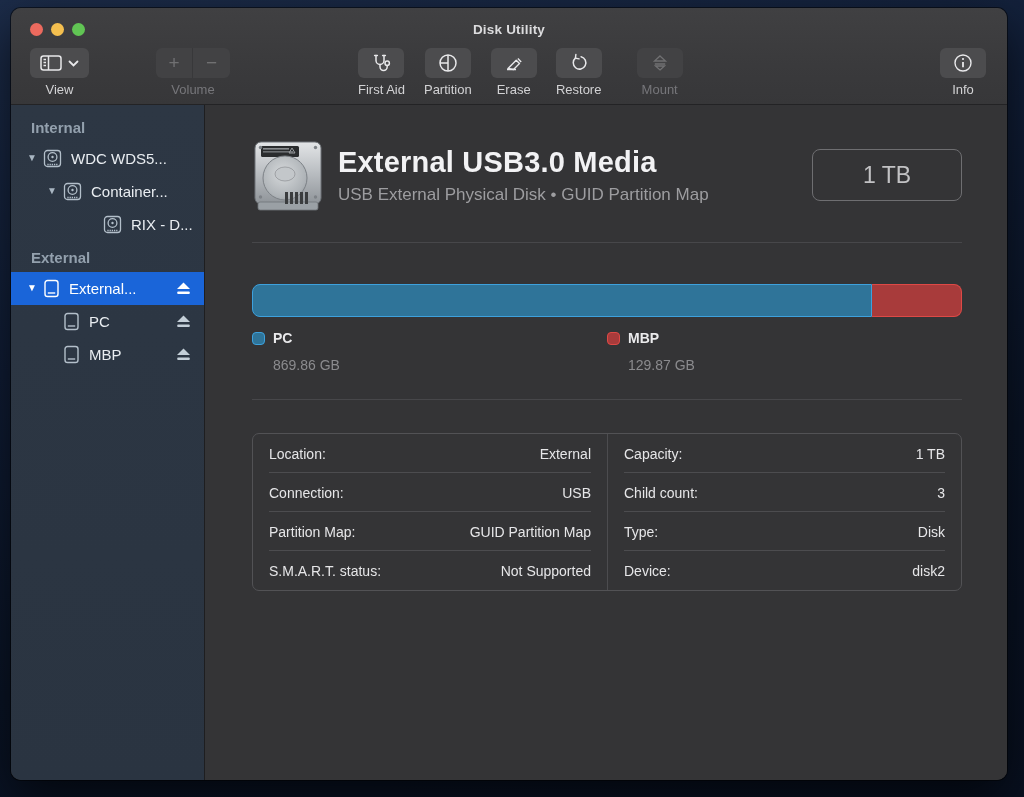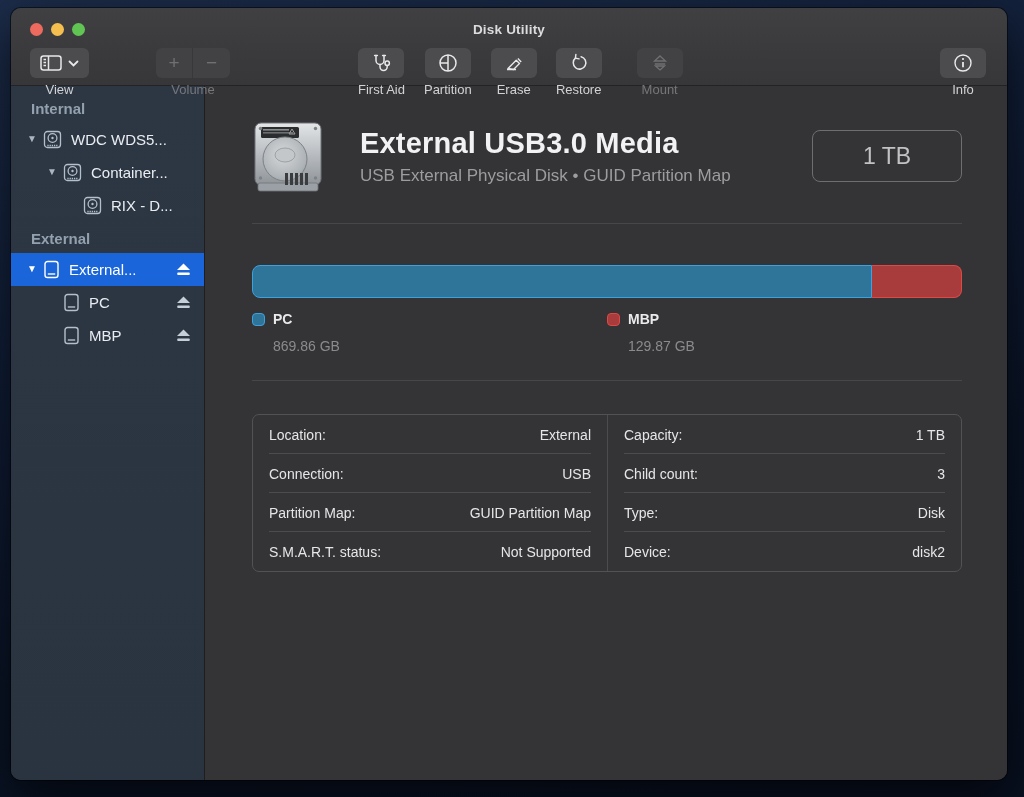--- a/index.html
+++ b/index.html
@@ -12,21 +12,21 @@
   }
   .window {
     position:absolute; left:11px; top:8px; width:996px; height:772px;
     border-radius:10px; overflow:hidden;
     background:#343436;
     box-shadow:0 18px 50px rgba(0,0,0,.65), 0 0 0 1px rgba(0,0,0,.5);
     display:flex; flex-direction:column;
   }
   
   .header {
-    height:78px; flex:0 0 auto; position:relative;
+    height:97px; flex:0 0 auto; position:relative;
     background:linear-gradient(180deg,#404042 0%,#3a3a3c 60%,#373739 100%);
     border-bottom:1px solid #232325;
   }
   .traffic-lights { position:absolute; left:19px; top:15px; display:flex; gap:8px; }
   .light { width:13px; height:13px; border-radius:50%; }
   .light.red { background:#ec6a5e; }
   .light.yellow { background:#f4bf4f; }
   .light.green { background:#61c554; }
   .window-title {
     position:absolute; top:14px; left:0; right:0; text-align:center;
@@ -82,21 +82,21 @@
   .side-row.selected .disc-tri { color:#fff; }
   .side-icon { margin-right:9px; flex:0 0 auto; display:flex; }
   .side-label { white-space:nowrap; overflow:hidden; text-overflow:ellipsis; flex:1; }
   .eject-btn { margin-left:auto; margin-right:13px; display:flex; flex:0 0 auto; }
   
   .main {
     flex:1; background:#343436; padding:0 45px 0 47px; overflow:hidden;
   }
   .device-header { margin-top:29px; display:flex; align-items:center; }
   .device-icon { width:72px; height:82px; flex:0 0 auto; }
-  .device-titles { margin-left:36px; }
+  .device-titles { margin-left:14px; }
   .device-title { font-size:29px; font-weight:700; color:#f2f2f4; letter-spacing:.2px; }
   .device-subtitle { font-size:17px; color:#9d9da0; margin-top:6px; }
   .size-badge {
     margin-left:auto; width:150px; height:52px;
     border:1px solid #6e6e71; border-radius:8px;
     display:flex; align-items:center; justify-content:center;
     font-size:23px; color:#c2c2c4;
   }
   .divider { height:1px; background:#47474a; }
   .div1 { margin-top:26px; }
@@ -280,21 +280,21 @@
               <circle cx="9.5" cy="8" r="1.2" fill="#b3bfca" stroke="none"></circle>
               <line x1="5" y1="14.8" x2="5" y2="16.2"></line>
               <line x1="7.2" y1="14.8" x2="7.2" y2="16.2"></line>
               <line x1="9.4" y1="14.8" x2="9.4" y2="16.2"></line>
               <line x1="11.6" y1="14.8" x2="11.6" y2="16.2"></line>
               <line x1="13.8" y1="14.8" x2="13.8" y2="16.2"></line>
             </svg>
           </span>
           <span class="side-label">Container...</span>
         </div>
-        <div class="side-row" style="padding-left: 50px;">
+        <div class="side-row" style="padding-left: 70px;">
           <span class="disc-slot"></span>
           <span class="side-icon">
             <svg width="19" height="19" viewBox="0 0 19 19" fill="none" stroke="#b3bfca" stroke-width="1.3">
               <rect x="1.5" y="1.5" width="16" height="16" rx="3"></rect>
               <circle cx="9.5" cy="8" r="4.4"></circle>
               <circle cx="9.5" cy="8" r="1.2" fill="#b3bfca" stroke="none"></circle>
               <line x1="5" y1="14.8" x2="5" y2="16.2"></line>
               <line x1="7.2" y1="14.8" x2="7.2" y2="16.2"></line>
               <line x1="9.4" y1="14.8" x2="9.4" y2="16.2"></line>
               <line x1="11.6" y1="14.8" x2="11.6" y2="16.2"></line>

